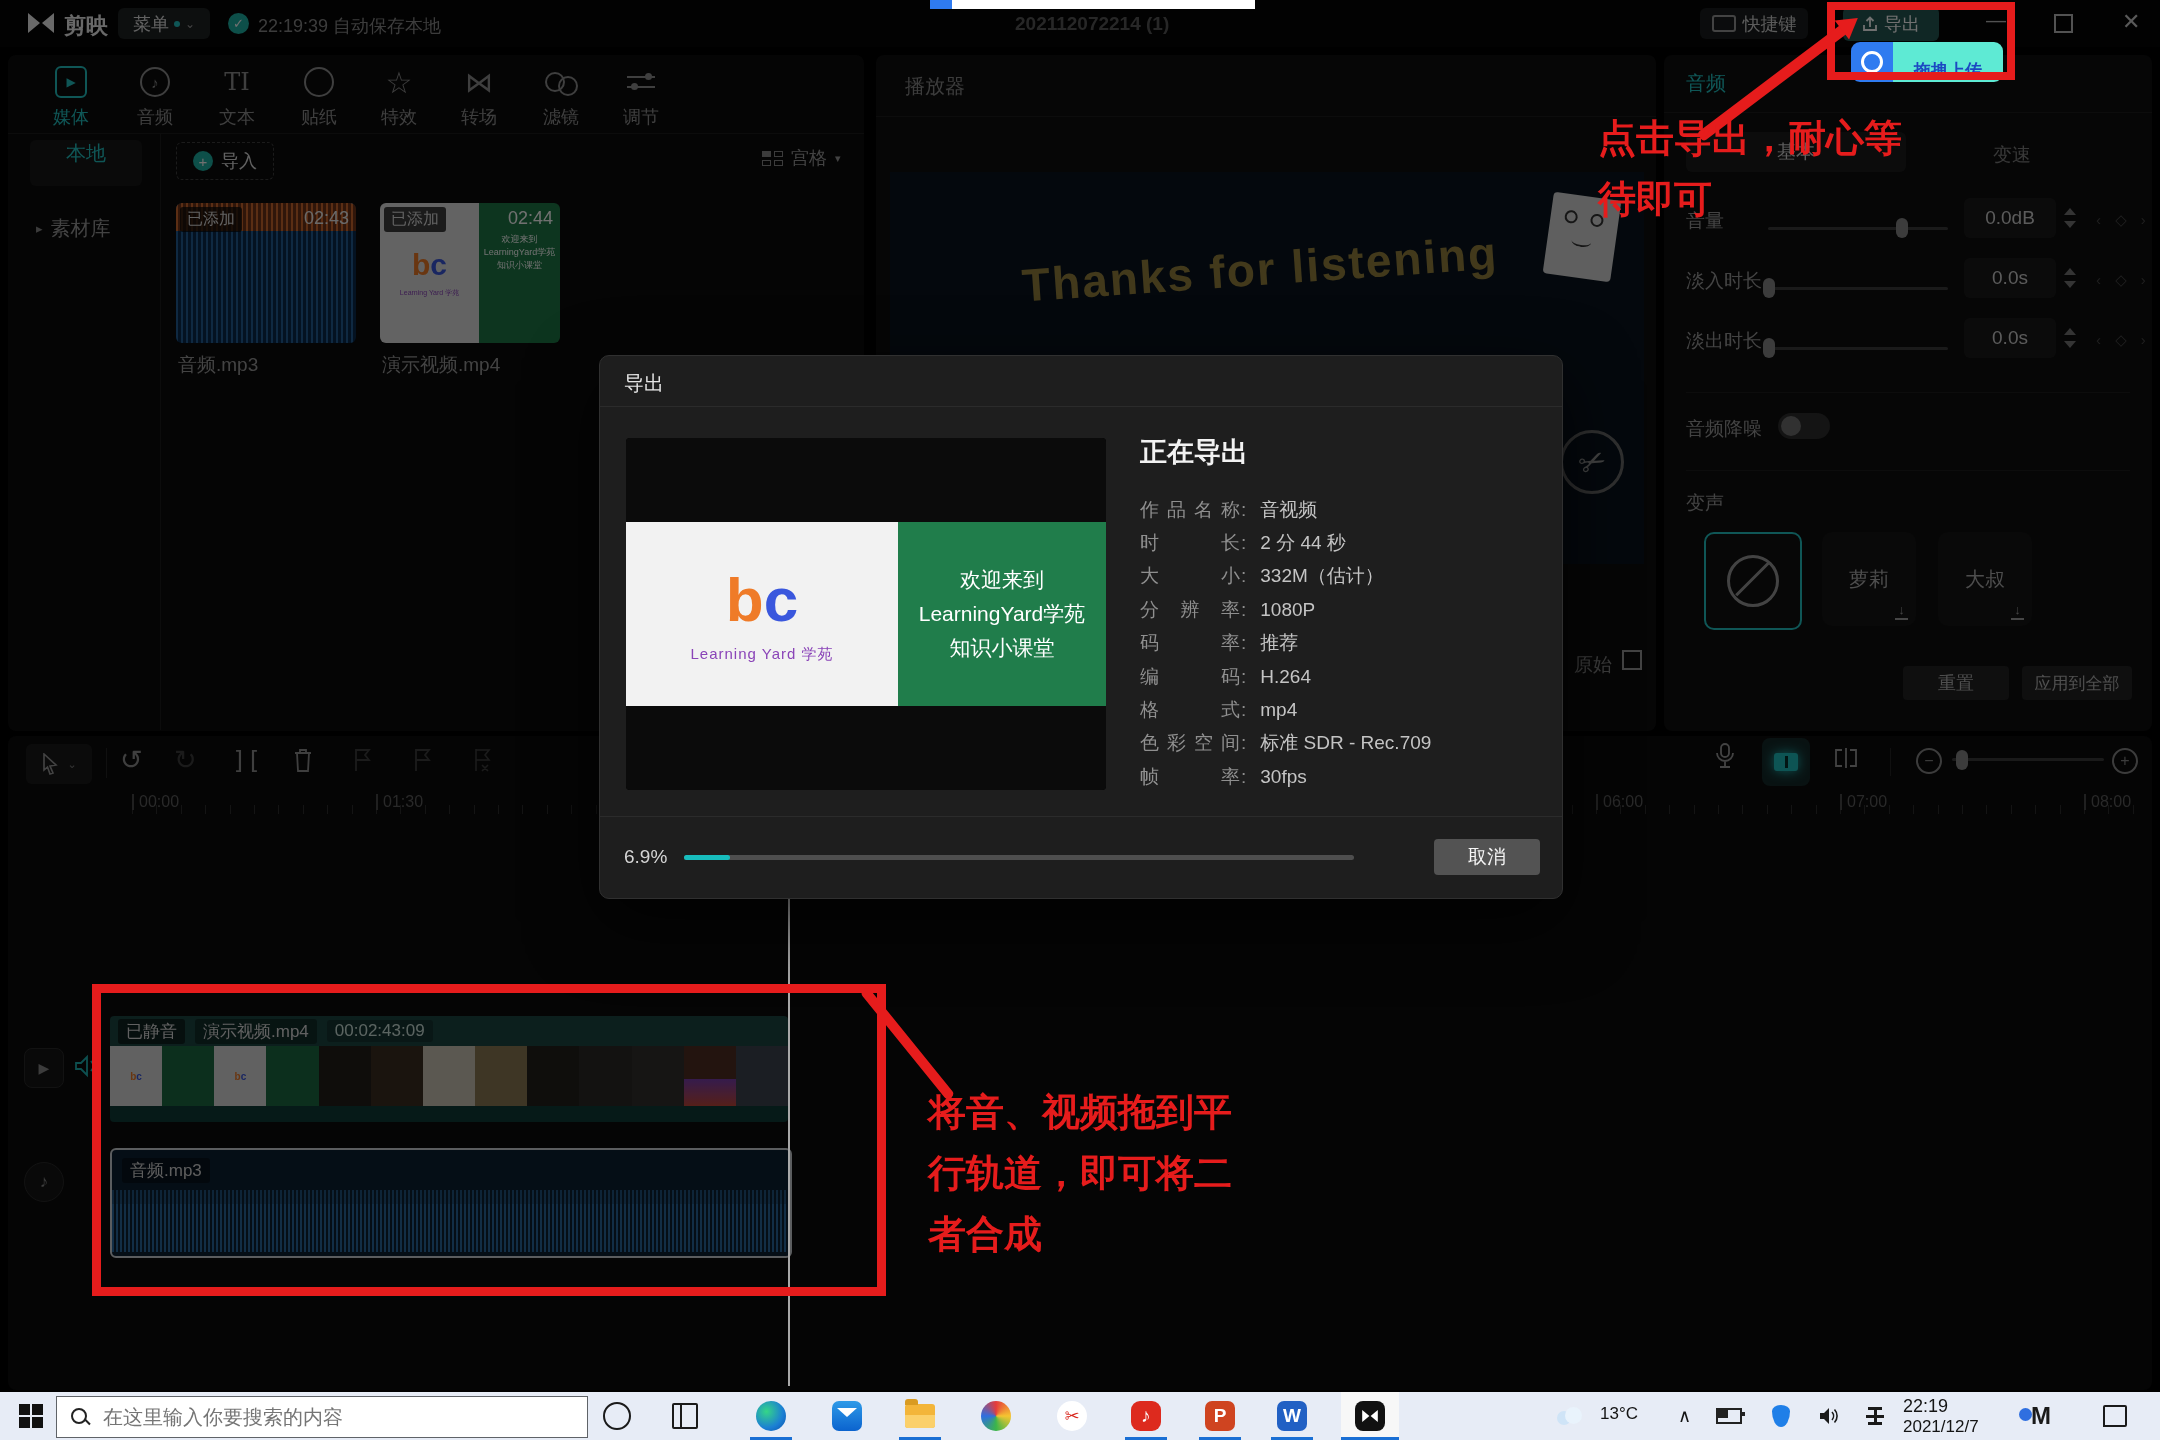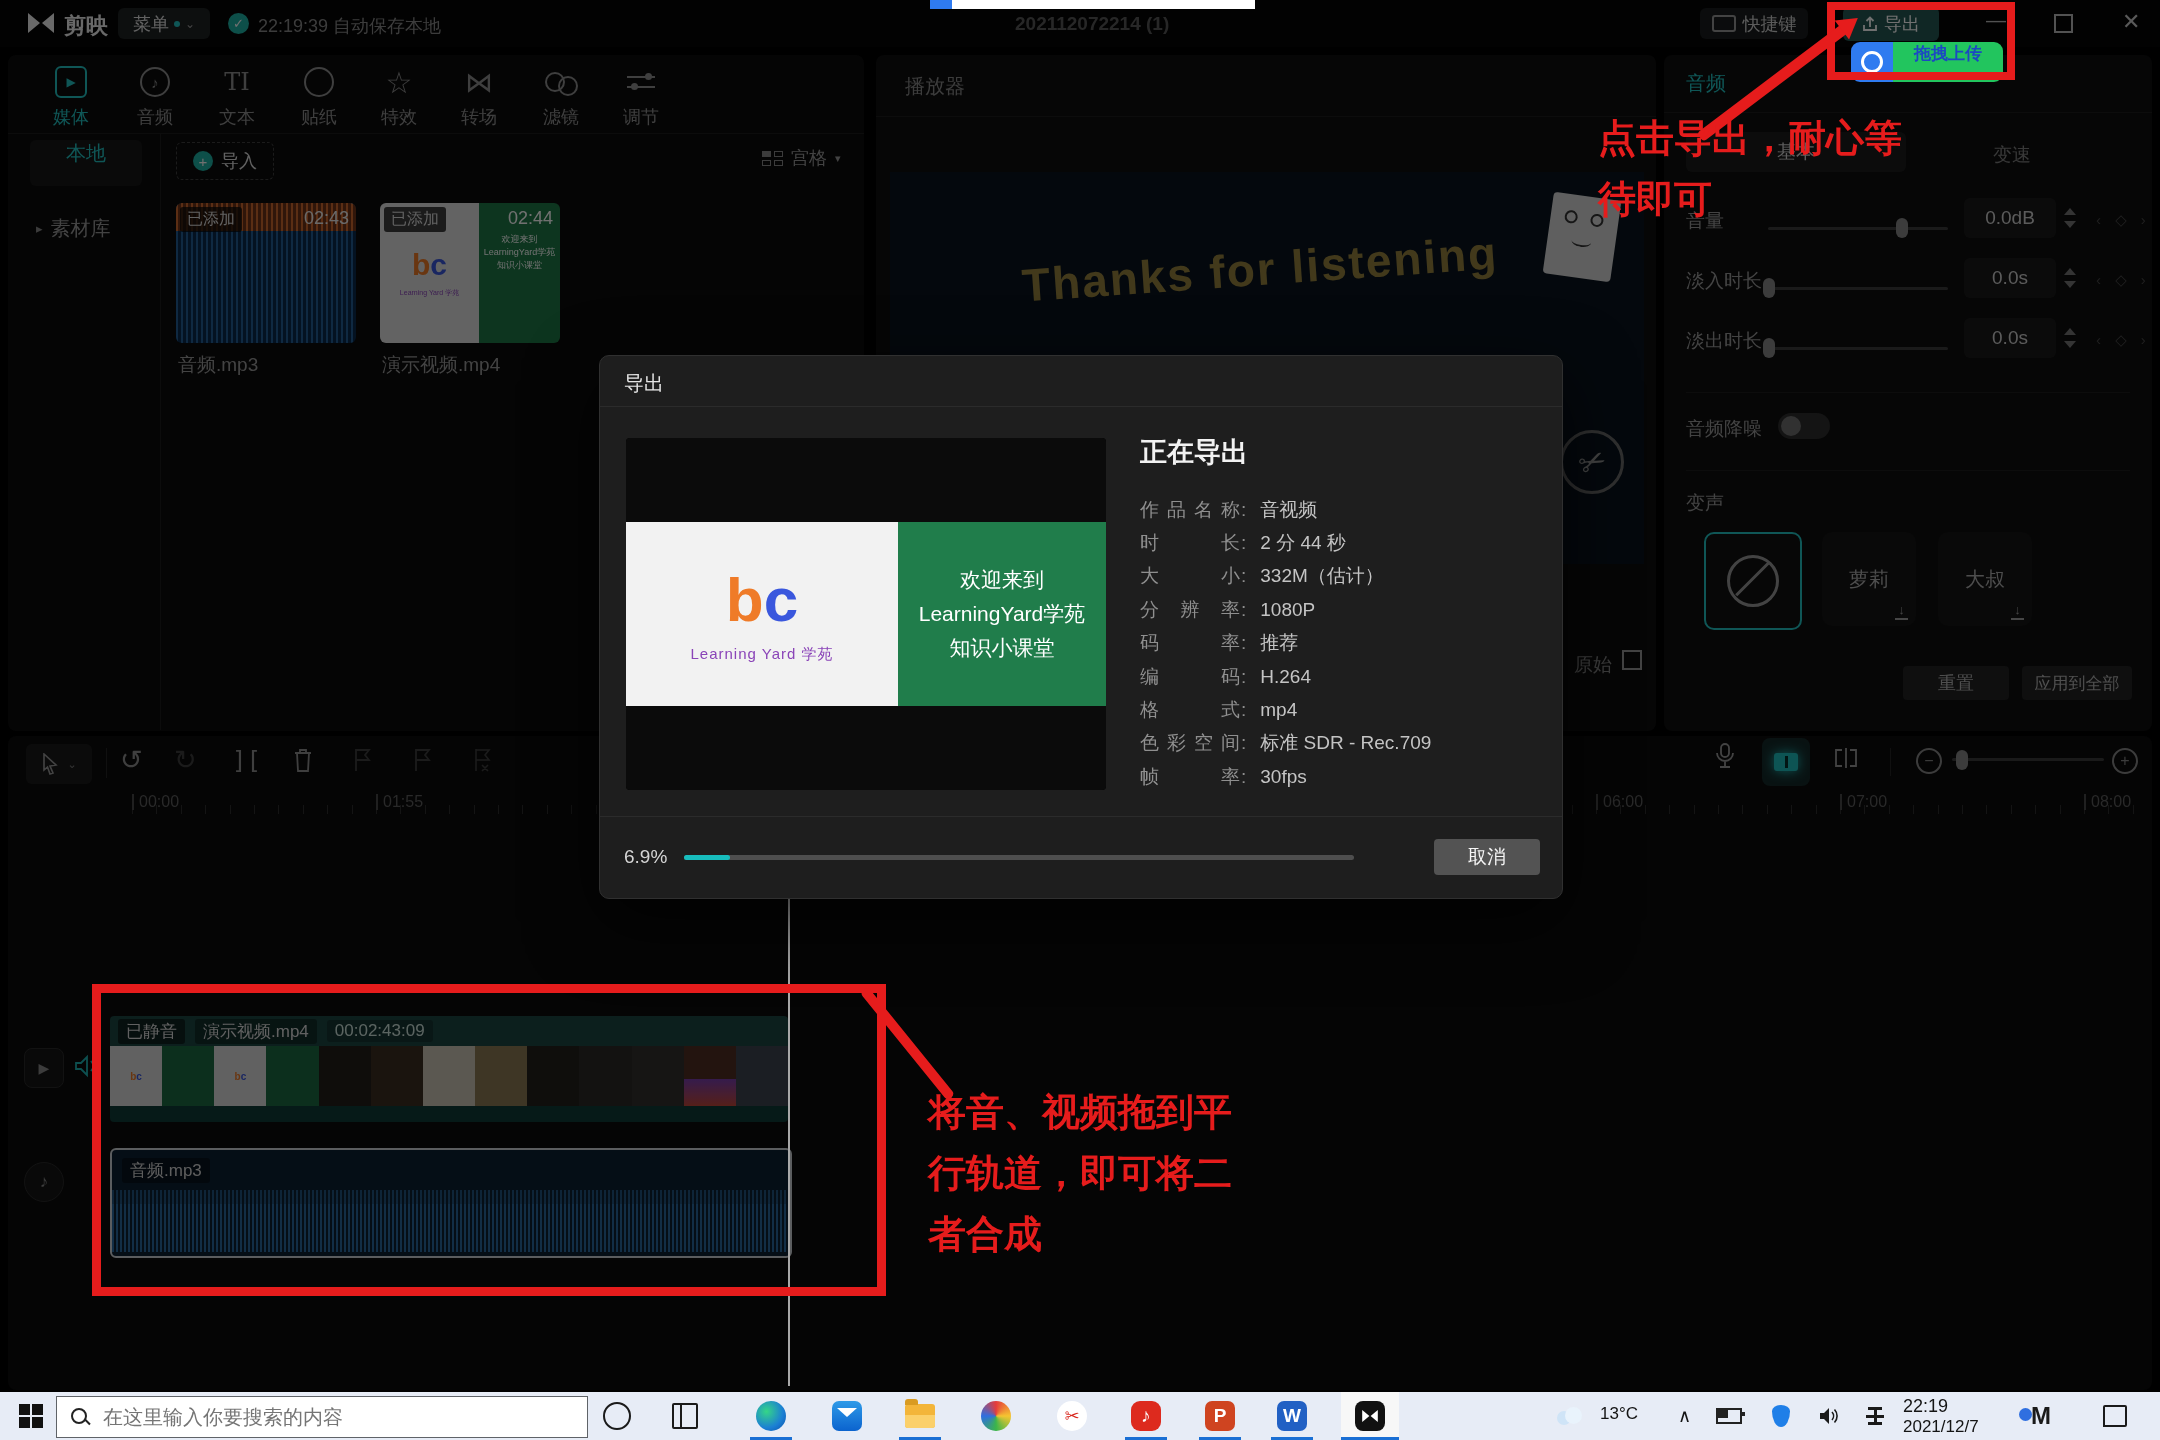--- a/index.html
+++ b/index.html
@@ -98,21 +98,21 @@
     <span style="font-size:18px;color:#fff">导出</span>
   </div>
   <span class="r" style="left:1986px;top:9px;font-size:20px;color:#bbb">—</span>
   <span class="r" style="left:2054px;top:14px;width:15px;height:15px;border:2px solid #bbb"></span>
   <span class="r" style="left:2122px;top:9px;font-size:22px;color:#ccc">✕</span>
 
   <div class="r z12" style="left:1851px;top:42px;width:152px;height:40px;display:flex;border-radius:9px;overflow:hidden">
     <div style="width:42px;background:var(--blue);display:flex;align-items:center;justify-content:center">
       <span style="width:16px;height:16px;border:3px solid #fff;border-radius:50%"></span>
     </div>
-    <div style="flex:1;background:#22c55e;display:flex;align-items:flex-start;justify-content:center">
+    <div style="flex:1;background:#5eead4;display:flex;align-items:flex-end;justify-content:center">
       <span style="font-size:17px;font-weight:bold;color:#1c49c2">拖拽上传</span>
     </div>
   </div>
 
   <div class="panel" style="left:8px;top:55px;width:856px;height:676px"></div>
   <div class="divh" style="left:8px;top:133px;width:856px"></div>
   <div class="divv" style="left:160px;top:134px;height:596px"></div>
 
   <div class="tbitem active" style="left:35px">
     <div class="tbic">
@@ -334,21 +334,21 @@
       <path d="M10 4 H4 V20 H10 M18 4 H24 V20 H18 M14 2 V22" stroke="#9a9a9a" stroke-width="1.8" fill="none"></path>
     </svg>
   <div class="divv" style="left:1890px;top:748px;height:28px;background:#262626"></div>
   <div class="r" style="left:1916px;top:748px;width:22px;height:22px;border:2px solid #8a8a8a;border-radius:50%;display:flex;align-items:center;justify-content:center;color:#8a8a8a;font-size:16px;line-height:0">−</div>
   <div class="slider-track" style="left:1952px;top:758px;width:152px"></div>
   <div class="slider-handle" style="left:1956px;top:750px"></div>
   <div class="r" style="left:2112px;top:748px;width:22px;height:22px;border:2px solid #8a8a8a;border-radius:50%;display:flex;align-items:center;justify-content:center;color:#8a8a8a;font-size:16px;line-height:0">+</div>
 
   <div class="r" style="left:10px;top:792px;width:2140px;height:22px;background-image:repeating-linear-gradient(90deg,#2e2e2e 0 1px,rgba(0,0,0,0) 1px 24.4px);background-size:100% 9px;background-position:122px bottom;background-repeat:no-repeat"></div>
   <span class="rlabel" style="left:132px">00:00</span>
-  <span class="rlabel" style="left:376px">01:55</span>
+  <span class="rlabel" style="left:376px">01:30</span>
   <span class="rlabel" style="left:620px">02:00</span>
   <span class="rlabel" style="left:864px">03:00</span>
   <span class="rlabel" style="left:1108px">04:00</span>
   <span class="rlabel" style="left:1352px">05:00</span>
   <span class="rlabel" style="left:1596px">06:00</span>
   <span class="rlabel" style="left:1840px">07:00</span>
   <span class="rlabel" style="left:2084px">08:00</span>
 
   <div class="r" style="left:24px;top:1048px;width:38px;height:38px;background:#161616;border:1px solid #2a2a2a;border-radius:8px;display:flex;align-items:center;justify-content:center;color:#888;font-size:14px">▶</div>
   <svg class="r" style="left:72px;top:1052px" width="28" height="28" viewBox="0 0 28 28">

